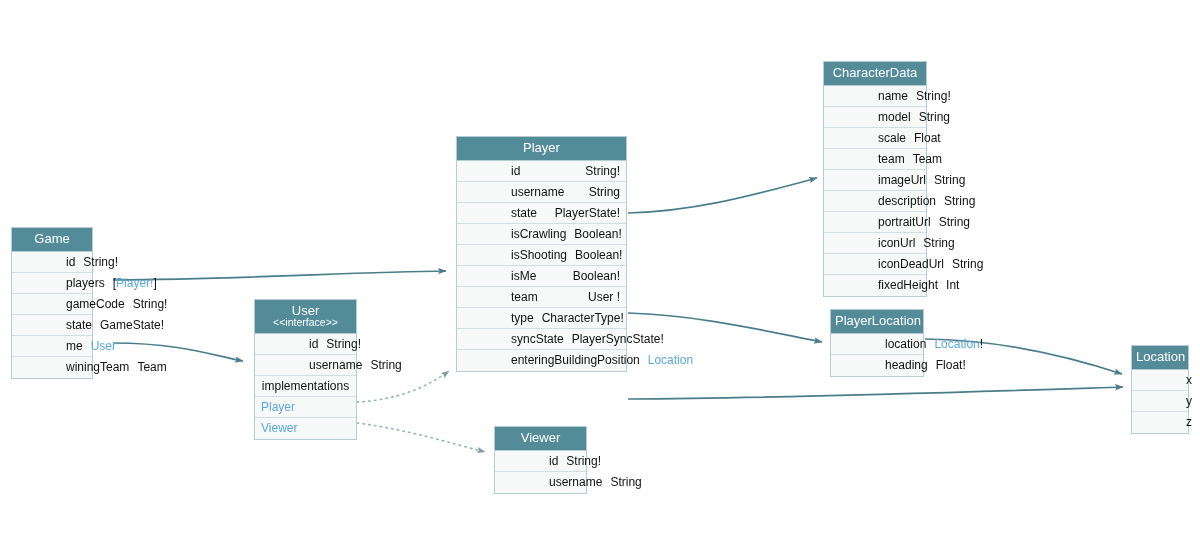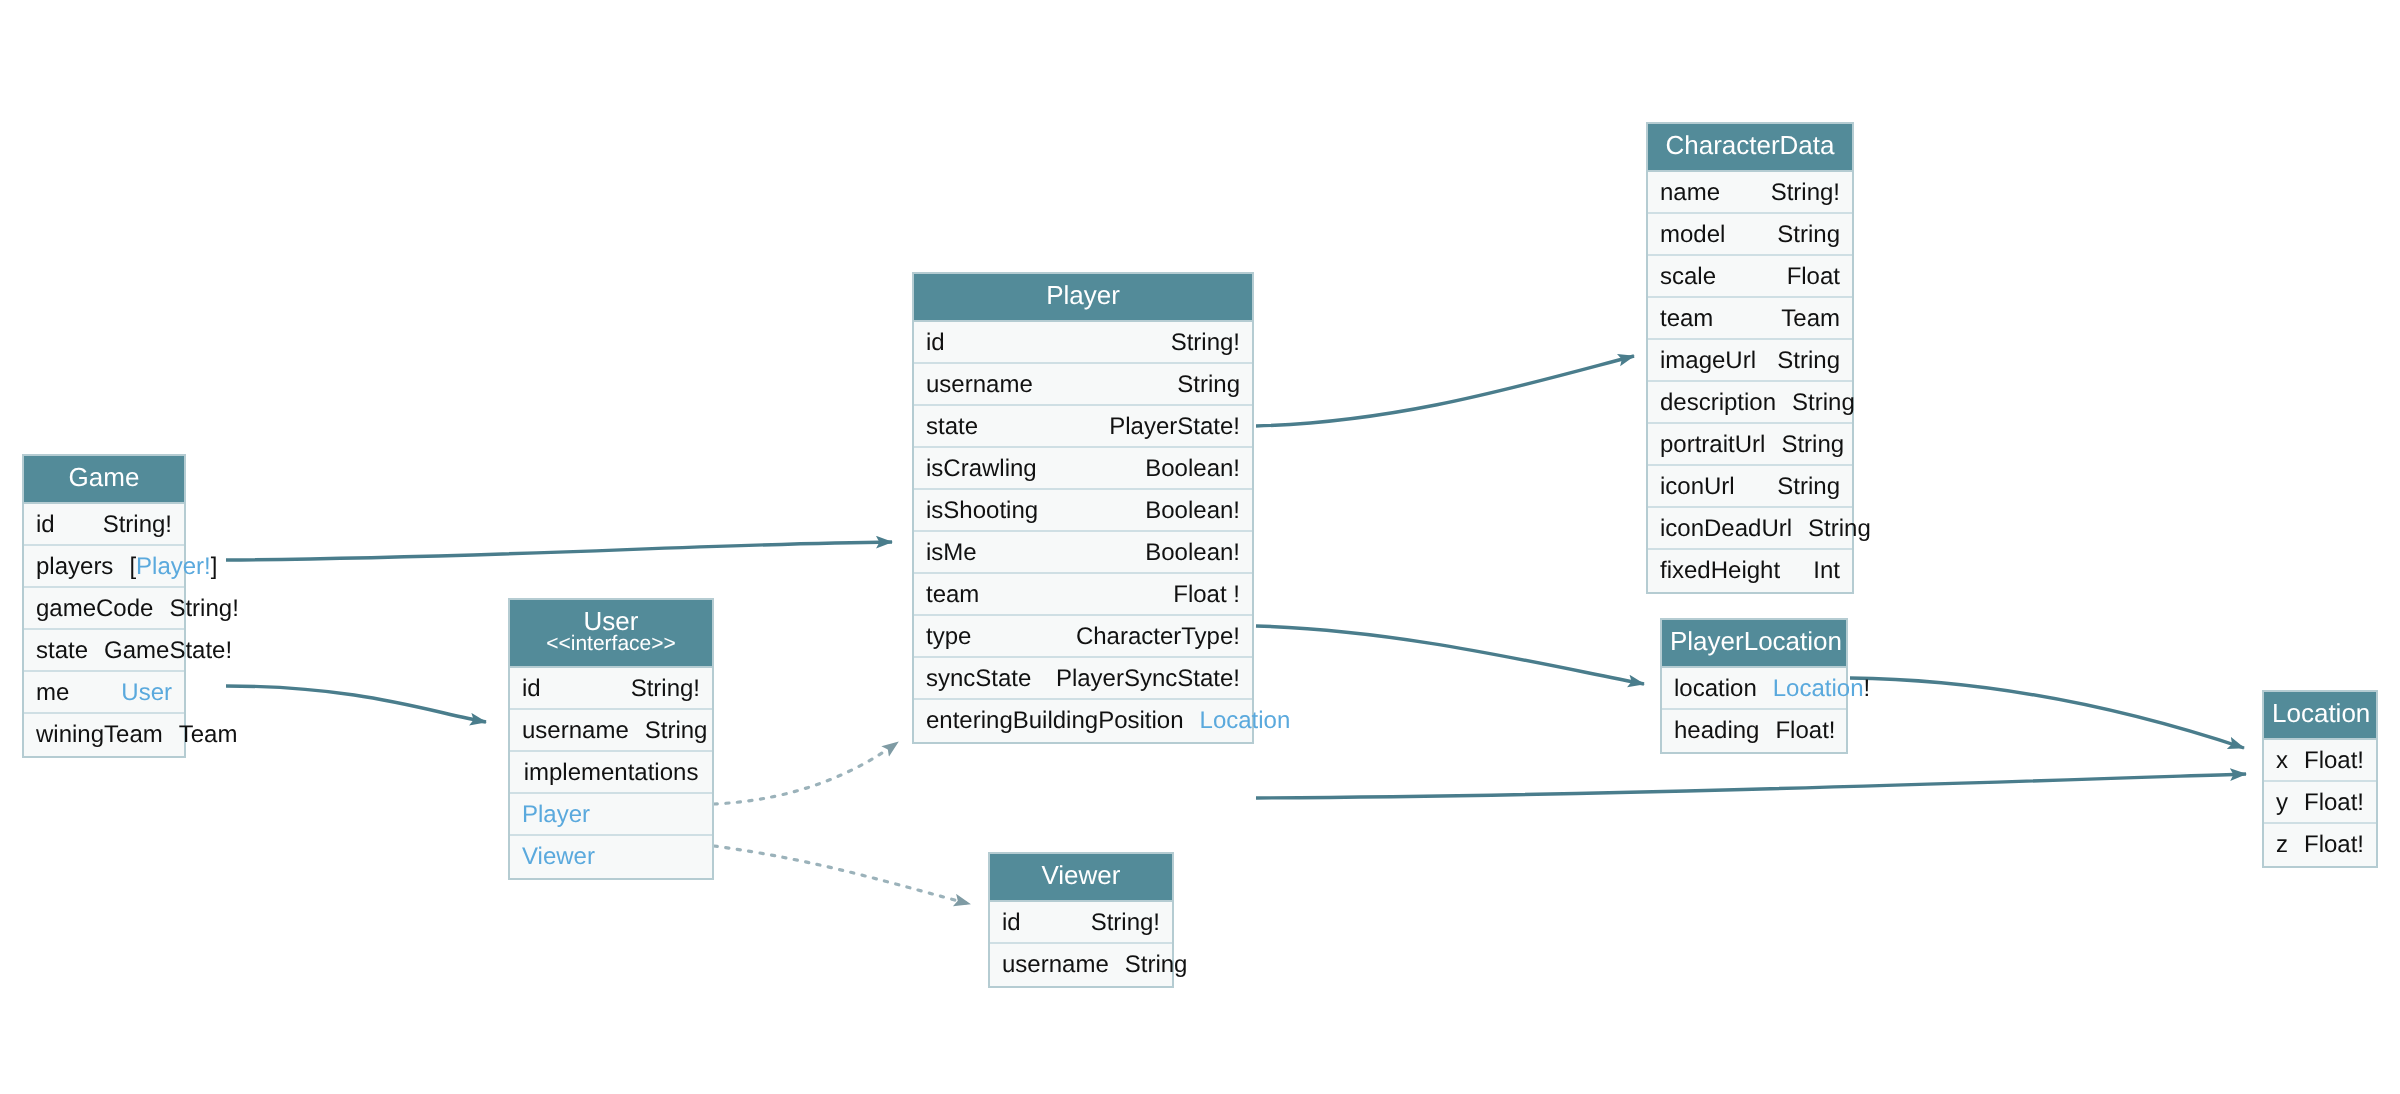--- a/index.html
+++ b/index.html
@@ -51,21 +51,21 @@
     box-sizing:border-box;
     font-size:12px;
     color:#111111;
     background:#f7f9f9;
     border-bottom:1px solid #cfdfe4;
     padding:0 6px;
     height:21px;
     white-space:nowrap;
   }
   .row:last-child{border-bottom:none;}
-  .row .fname{ text-align:right; }
+  .row .fname{ text-align:right;margin-left:48px; }
   .row .ftype{ text-align:right; padding-left:8px; }
   .ftype.link, .fname.link{ color:#5aa9dd; }
   .row.impl-head{ justify-content:center; color:#111; }
   .row.impl-item{ justify-content:flex-start; color:#5aa9dd; }
   .bk{color:#111111;}
 </style>
 </head>
 <body>
 
 <div id="canvas">
@@ -164,21 +164,21 @@
     <div class="row">
       <span class="fname">isShooting</span>
       <span class="ftype">Boolean!</span>
     </div>
     <div class="row">
       <span class="fname">isMe</span>
       <span class="ftype">Boolean!</span>
     </div>
     <div class="row">
       <span class="fname">team</span>
-      <span class="ftype">Float !</span>
+      <span class="ftype">User !</span>
     </div>
     <div class="row">
       <span class="fname">type</span>
       <span class="ftype">CharacterType!</span>
     </div>
     <div class="row">
       <span class="fname">syncState</span>
       <span class="ftype">PlayerSyncState!</span>
     </div>
     <div class="row">

